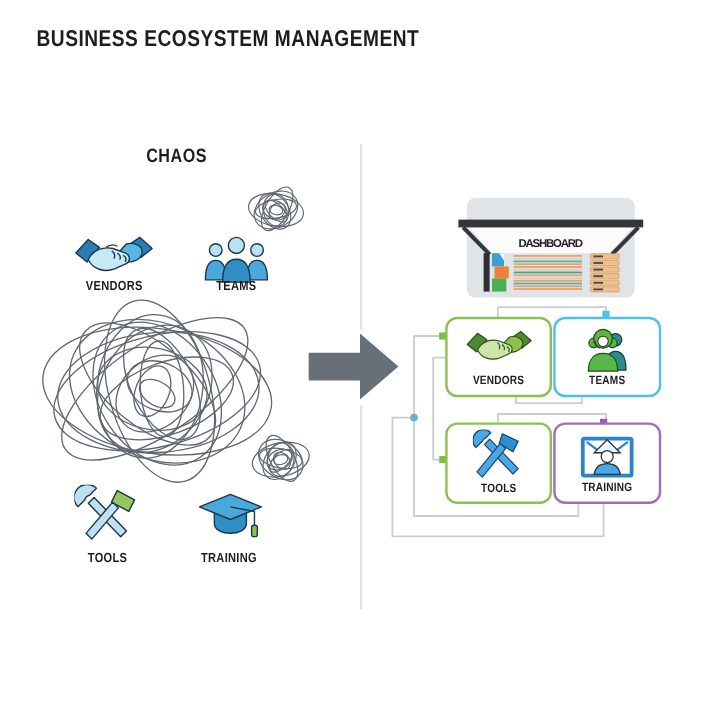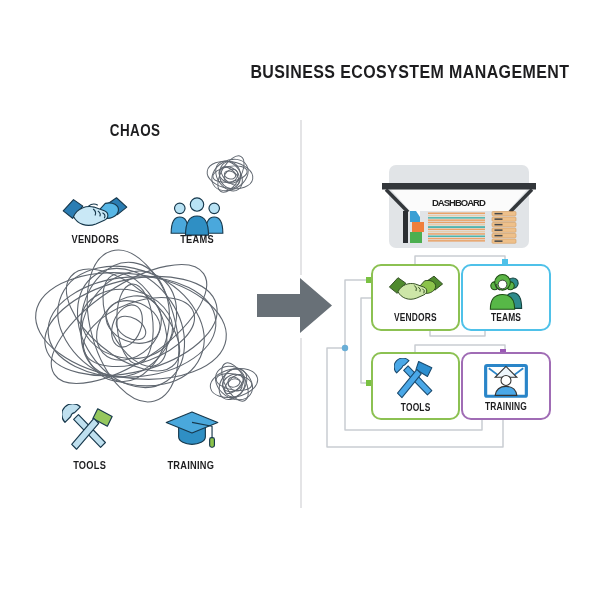--- a/index.html
+++ b/index.html
@@ -1,36 +1,36 @@
 <!DOCTYPE html>
 <html><head>
 <meta charset="utf-8">
 <style>
   html,body{margin:0;padding:0;background:#fff;}
   .stage{position:relative;width:600px;height:589px;background:#ffffff;overflow:hidden;
          font-family:"Liberation Sans",sans-serif;color:#1d1d1f;}
   .abs{position:absolute;}
   .cond{display:inline-block;transform:scaleX(0.84);transform-origin:center;white-space:nowrap;}
-  .title{left:0;top:22px;width:600px;text-align:right;font-size:19px;font-weight:bold;letter-spacing:.5px;margin-top:39px;}
+  .title{left:0;top:22px;width:600px;text-align:left;font-size:19px;font-weight:bold;letter-spacing:.5px;}
   .colhead{top:122px;width:175px;text-align:center;font-size:16px;font-weight:bold;letter-spacing:.5px;}
   .lbl{font-size:11px;font-weight:bold;text-align:center;letter-spacing:.3px;}
   .divider{width:2px;background:#e4e4e6;left:300px;}
   .obox{border:2px solid #999;border-radius:10px;background:#fff;display:flex;flex-direction:column;align-items:center;}
   .obox .ic{flex:1;display:flex;align-items:center;justify-content:center;padding-top:4px;}
   .obox .blabel{font-size:10px;font-weight:bold;letter-spacing:.2px;padding-bottom:6px;}
   svg{display:block;}
 </style>
 </head>
 <body>
 
 <div class="stage">
 
   <div class="abs title"><span class="cond">BUSINESS ECOSYSTEM MANAGEMENT</span></div>
 
-  <div class="abs colhead" style="left:48px;text-decoration:underline;"><span class="cond">CHAOS</span></div>
+  <div class="abs colhead" style="left:60px;text-decoration:underline;"><span class="cond">CHAOS</span></div>
 
   <div class="abs divider" style="top:120px;height:155px;"></div>
   <div class="abs divider" style="top:338px;height:170px;"></div>
 
   <svg class="abs" style="left:257px;top:277px;" width="76" height="57" viewBox="0 0 76 57">
     <polygon points="0,17 43,17 43,1 75,28.5 43,56 43,40 0,40" fill="#687077"></polygon>
   </svg>
 
   <svg class="abs" style="left:62px;top:194px;" width="66" height="43" viewBox="0 0 70 46">
     <g stroke="#17384c" stroke-width="1.2" stroke-linejoin="round">

